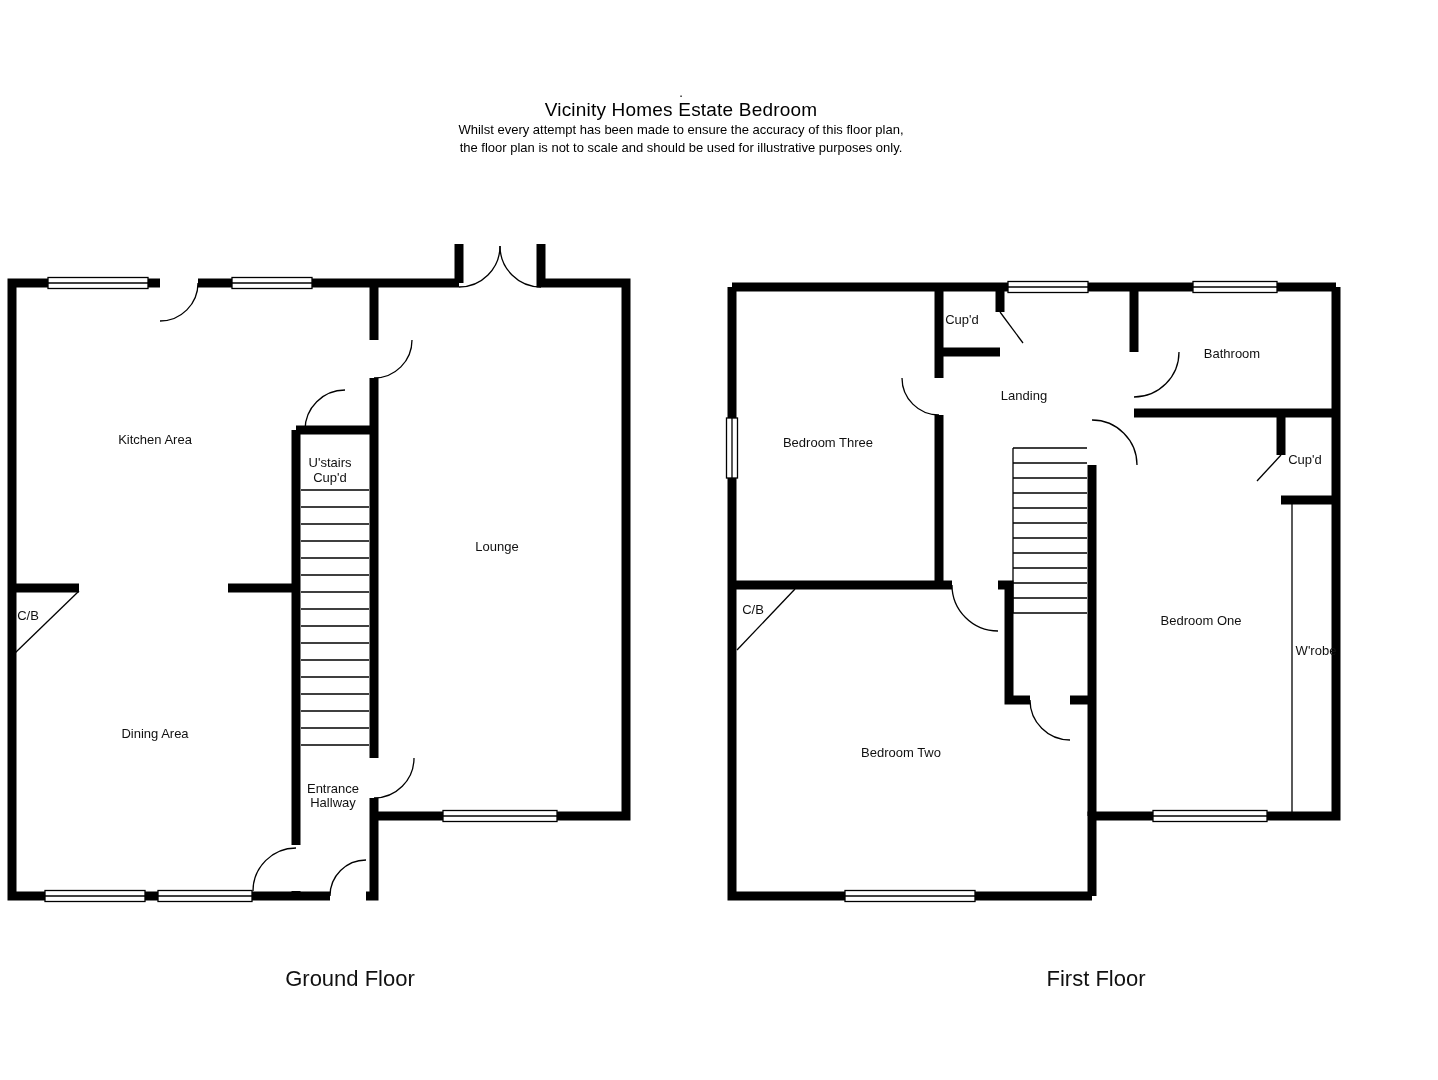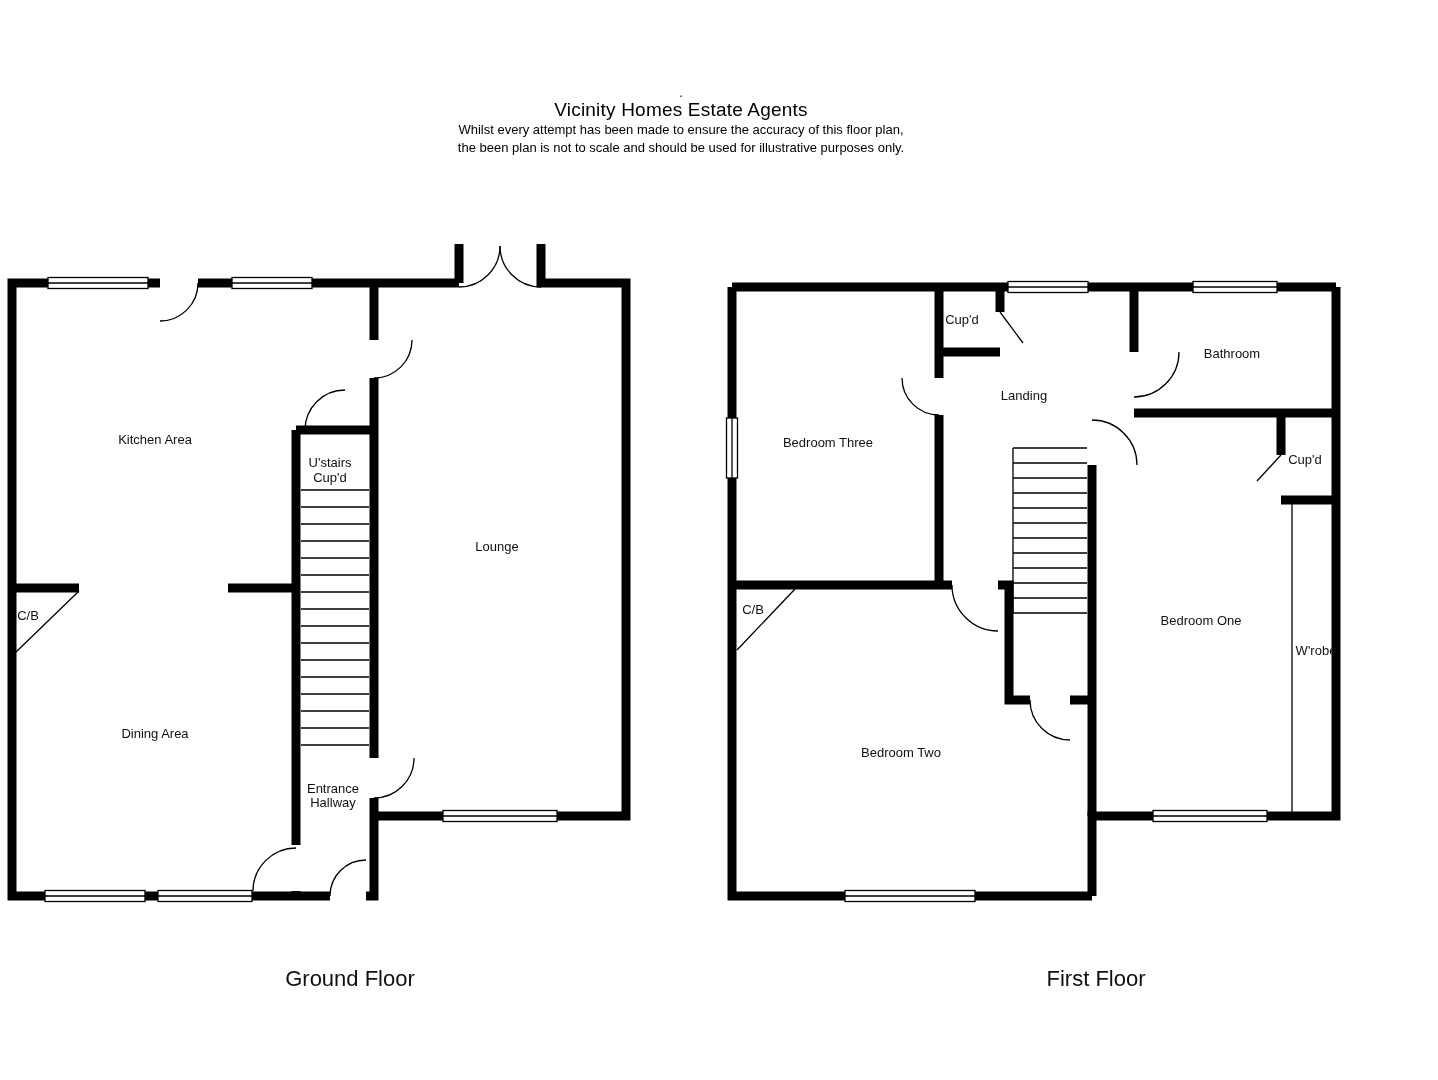--- a/index.html
+++ b/index.html
@@ -12,23 +12,23 @@
   .room-label{font:13px "Liberation Sans",sans-serif;fill:#111;text-anchor:middle;}
   .caption{font:22px "Liberation Sans",sans-serif;fill:#111;text-anchor:middle;}
 </style>
 </head>
 <body>
 
 <div class="page">
 
   <div class="header">
     <div class="dot">.</div>
-    <h1 class="title">Vicinity Homes Estate Agents</h1>
+    <h1 class="title">Vicinity Homes Estate Bedroom</h1>
     <div class="disclaimer">Whilst every attempt has been made to ensure the accuracy of this floor plan,</div>
-    <div class="disclaimer">the been plan is not to scale and should be used for illustrative purposes only.</div>
+    <div class="disclaimer">the floor plan is not to scale and should be used for illustrative purposes only.</div>
   </div>
 
   <svg class="plan" width="1438" height="1080" viewBox="0 0 1438 1080">
 
     <g>
       <g stroke="#000" stroke-width="9" fill="none" stroke-linejoin="miter">
         <path d="M160,283 L12,283 L12,896 L330,896"></path>
         <path d="M198,283 L459,283"></path>
         <path d="M459,283 L459,244"></path>
         <path d="M541,244 L541,283 L626,283 L626,816 L374,816"></path>

